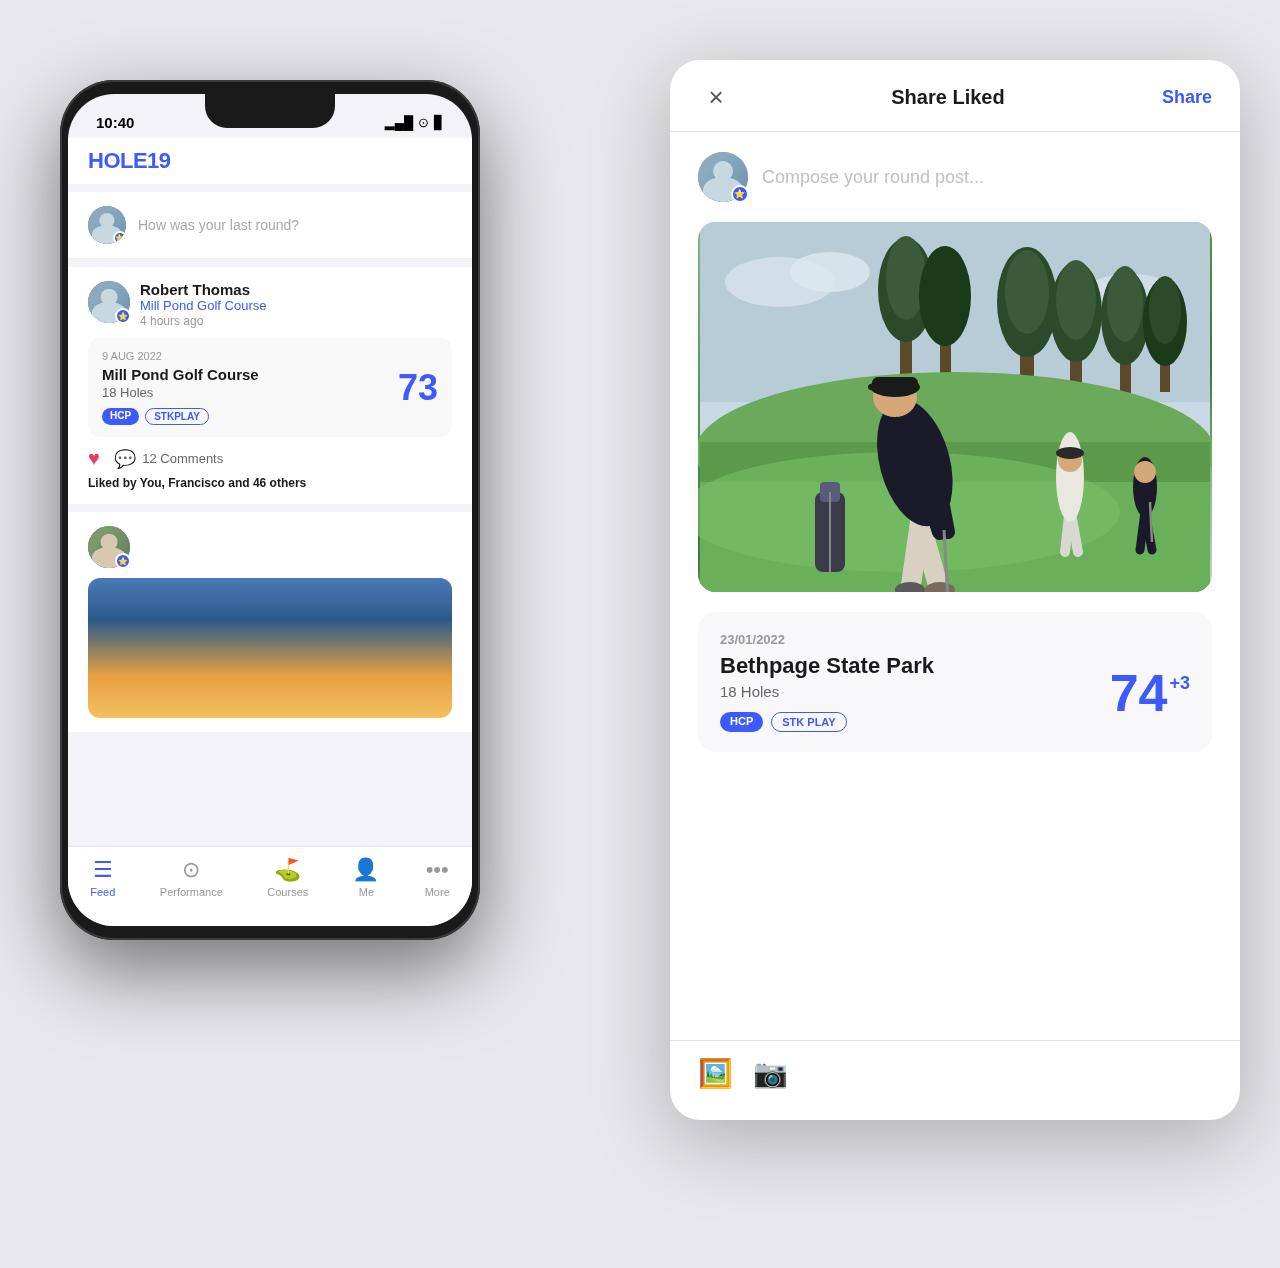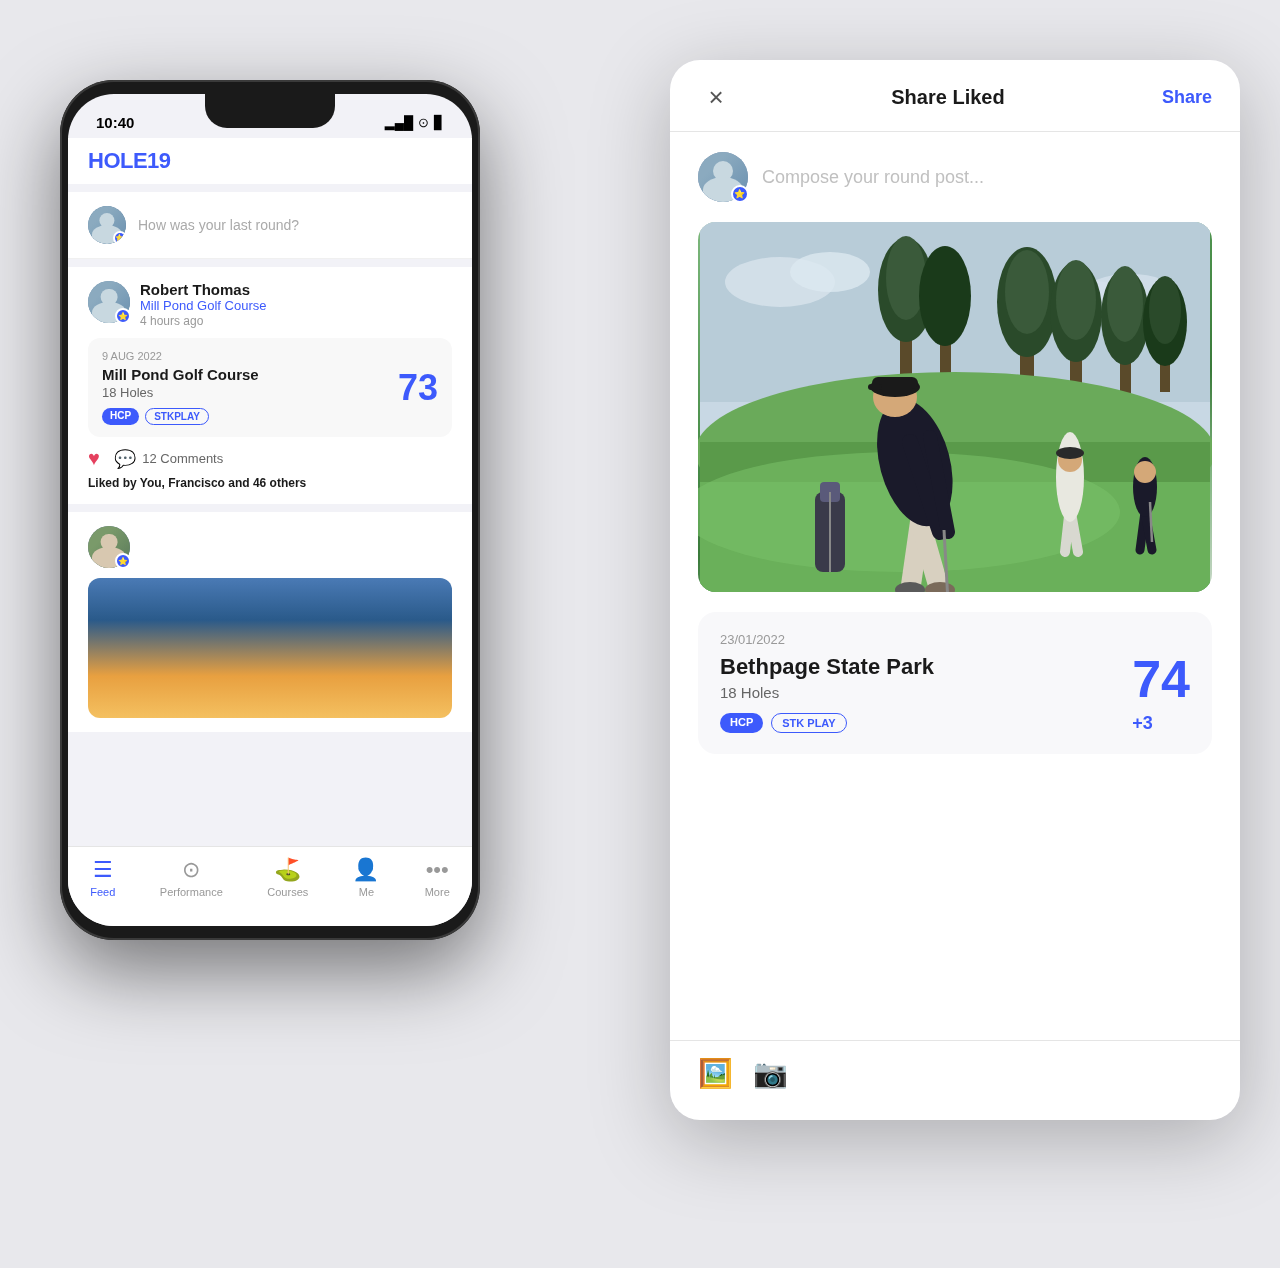--- a/index.html
+++ b/index.html
@@ -432,24 +432,24 @@
     }
 
     
     .modal-round-card {
       background: #f8f8fa;
       border-radius: 18px;
       padding: 20px 22px;
       margin-bottom: 20px;
     }
 
-    .modal-round-date { font-size: 13px; color: #999; margin-bottom: 6px; }
+    .modal-round-date { font-size: 13px; color: #999; margin-bottom: 6px; font-weight: bold; }
     .modal-round-header { display: flex; align-items: center; justify-content: space-between; }
     .modal-round-name { font-size: 22px; font-weight: 800; color: #1a1a1a; }
-    .modal-round-score-wrap { display: flex; align-items: flex-start; gap: 2px; flex-direction: column; }
+    .modal-round-score-wrap { display: flex; align-items: flex-start; gap: 2px; }
     .modal-round-score { font-size: 52px; font-weight: 900; color: #3d5afc; line-height: 1; }
     .modal-round-plus { font-size: 18px; font-weight: 700; color: #3d5afc; margin-top: 6px; }
     .modal-round-holes { font-size: 15px; color: #666; margin-top: 4px; }
     .modal-round-tags { display: flex; gap: 8px; margin-top: 12px; }
 
     .modal-tag {
       background: #3d5afc;
       color: #fff;
       font-size: 11px;
       font-weight: 700;

